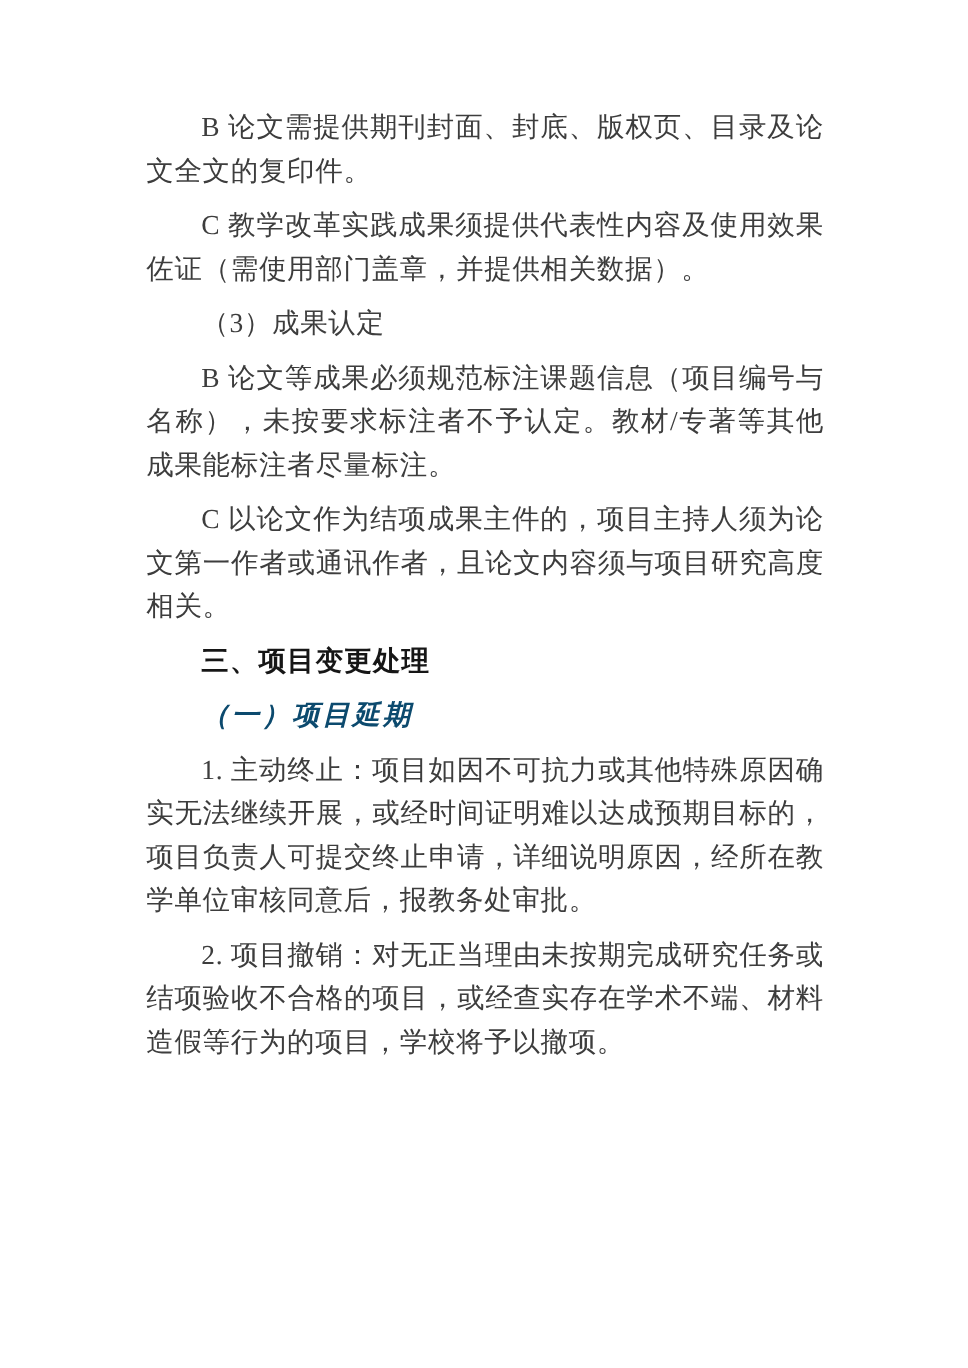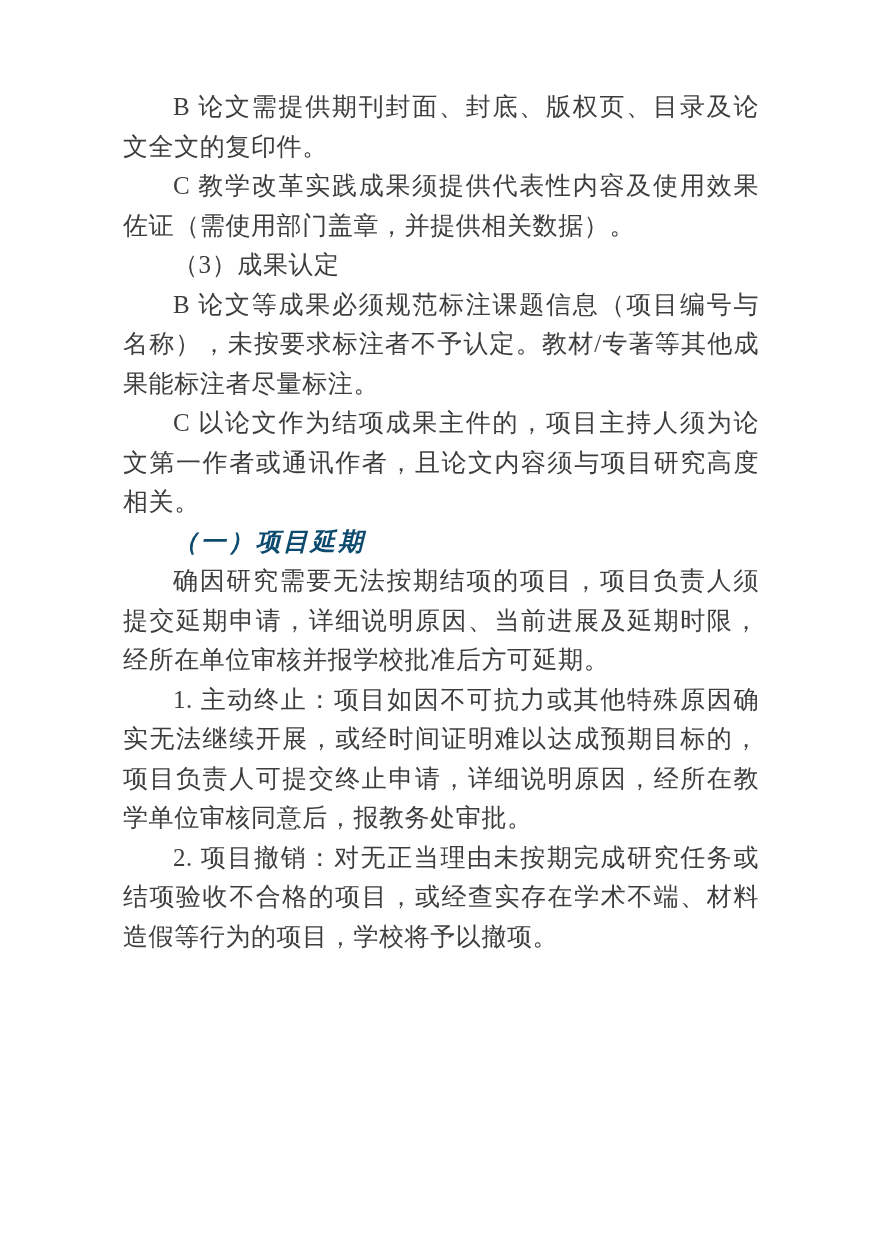--- a/index.html
+++ b/index.html
@@ -15,21 +15,21 @@
     overflow: hidden;
     font-family: "Liberation Serif", "DejaVu Serif", serif;
   }
   .content {
     position: absolute;
     left: 123px;
     top: 87px;
     width: 636px;
   }
   .content p {
-    margin: 0;
+    margin: 10px;
     padding: 0;
     font-size: 25px;
     line-height: 39.5px;
     letter-spacing: 0.6px;
     color: #3d3d3d;
     text-align: justify;
     text-align-last: left;
     text-indent: 2em;
     font-family: "Liberation Serif", "DejaVu Serif", serif;
   }
@@ -51,18 +51,18 @@
 </head>
 <body>
 
 <div class="page">
   <div class="content">
     <p>B 论文需提供期刊封面、封底、版权页、目录及论文全文的复印件。</p>
     <p>C 教学改革实践成果须提供代表性内容及使用效果佐证（需使用部门盖章，并提供相关数据）。</p>
     <p>（3）成果认定</p>
     <p>B 论文等成果必须规范标注课题信息（项目编号与名称），未按要求标注者不予认定。教材/专著等其他成果能标注者尽量标注。</p>
     <p>C 以论文作为结项成果主件的，项目主持人须为论文第一作者或通讯作者，且论文内容须与项目研究高度相关。</p>
+    <p class="h-main">三、项目变更处理</p>
     <p class="h-sub">（一）项目延期</p>
-    <p>确因研究需要无法按期结项的项目，项目负责人须提交延期申请，详细说明原因、当前进展及延期时限，经所在单位审核并报学校批准后方可延期。</p>
     <p>1. 主动终止：项目如因不可抗力或其他特殊原因确实无法继续开展，或经时间证明难以达成预期目标的，项目负责人可提交终止申请，详细说明原因，经所在教学单位审核同意后，报教务处审批。</p>
     <p>2. 项目撤销：对无正当理由未按期完成研究任务或结项验收不合格的项目，或经查实存在学术不端、材料造假等行为的项目，学校将予以撤项。</p>
   </div>
 </div>
 
 </body></html>

